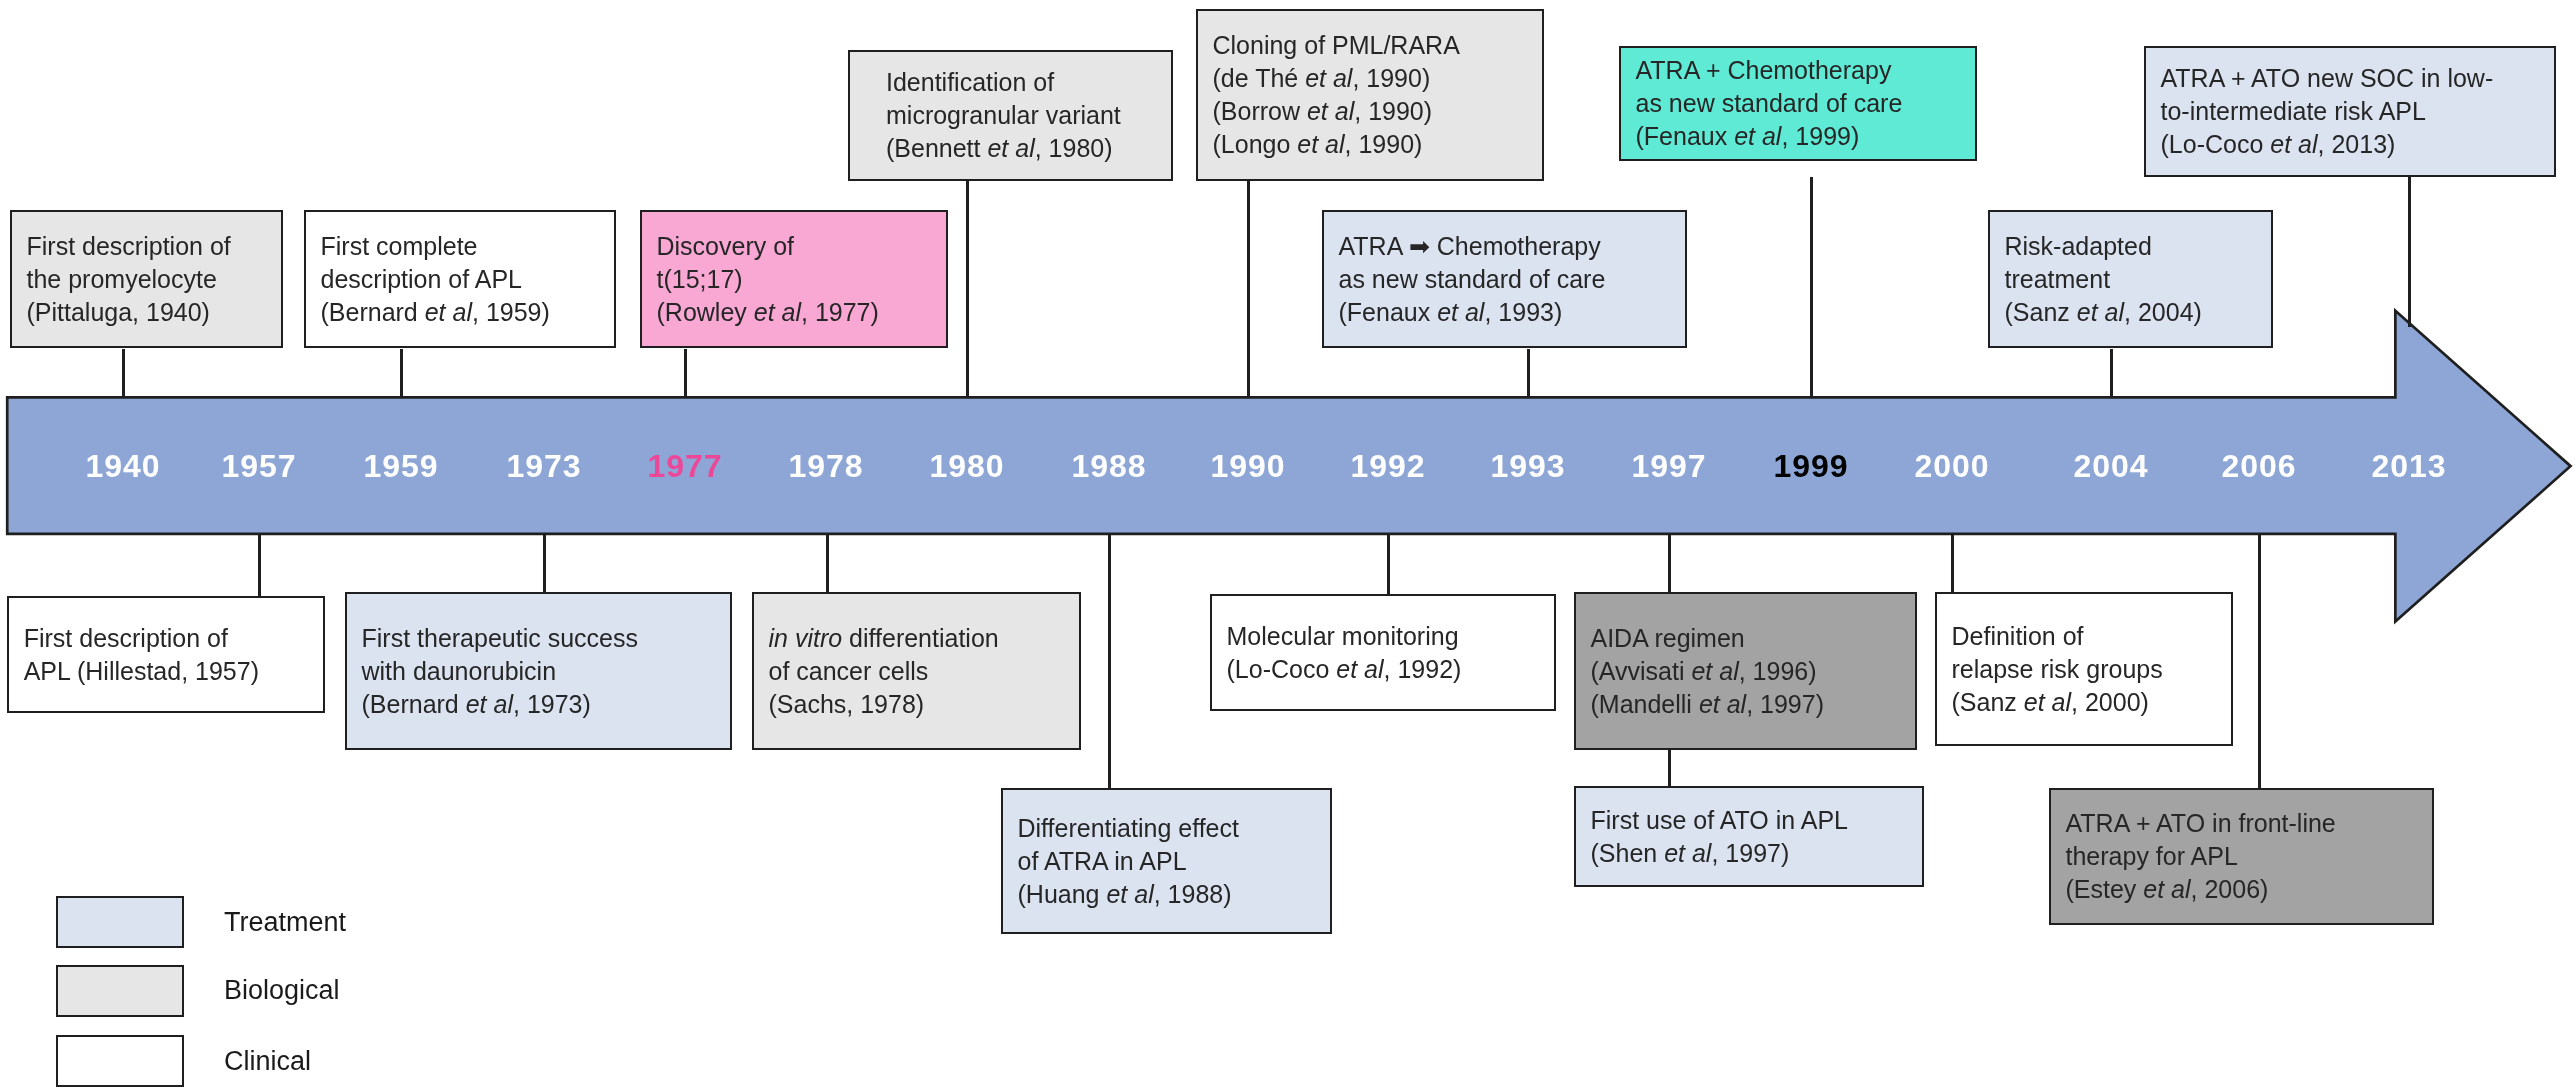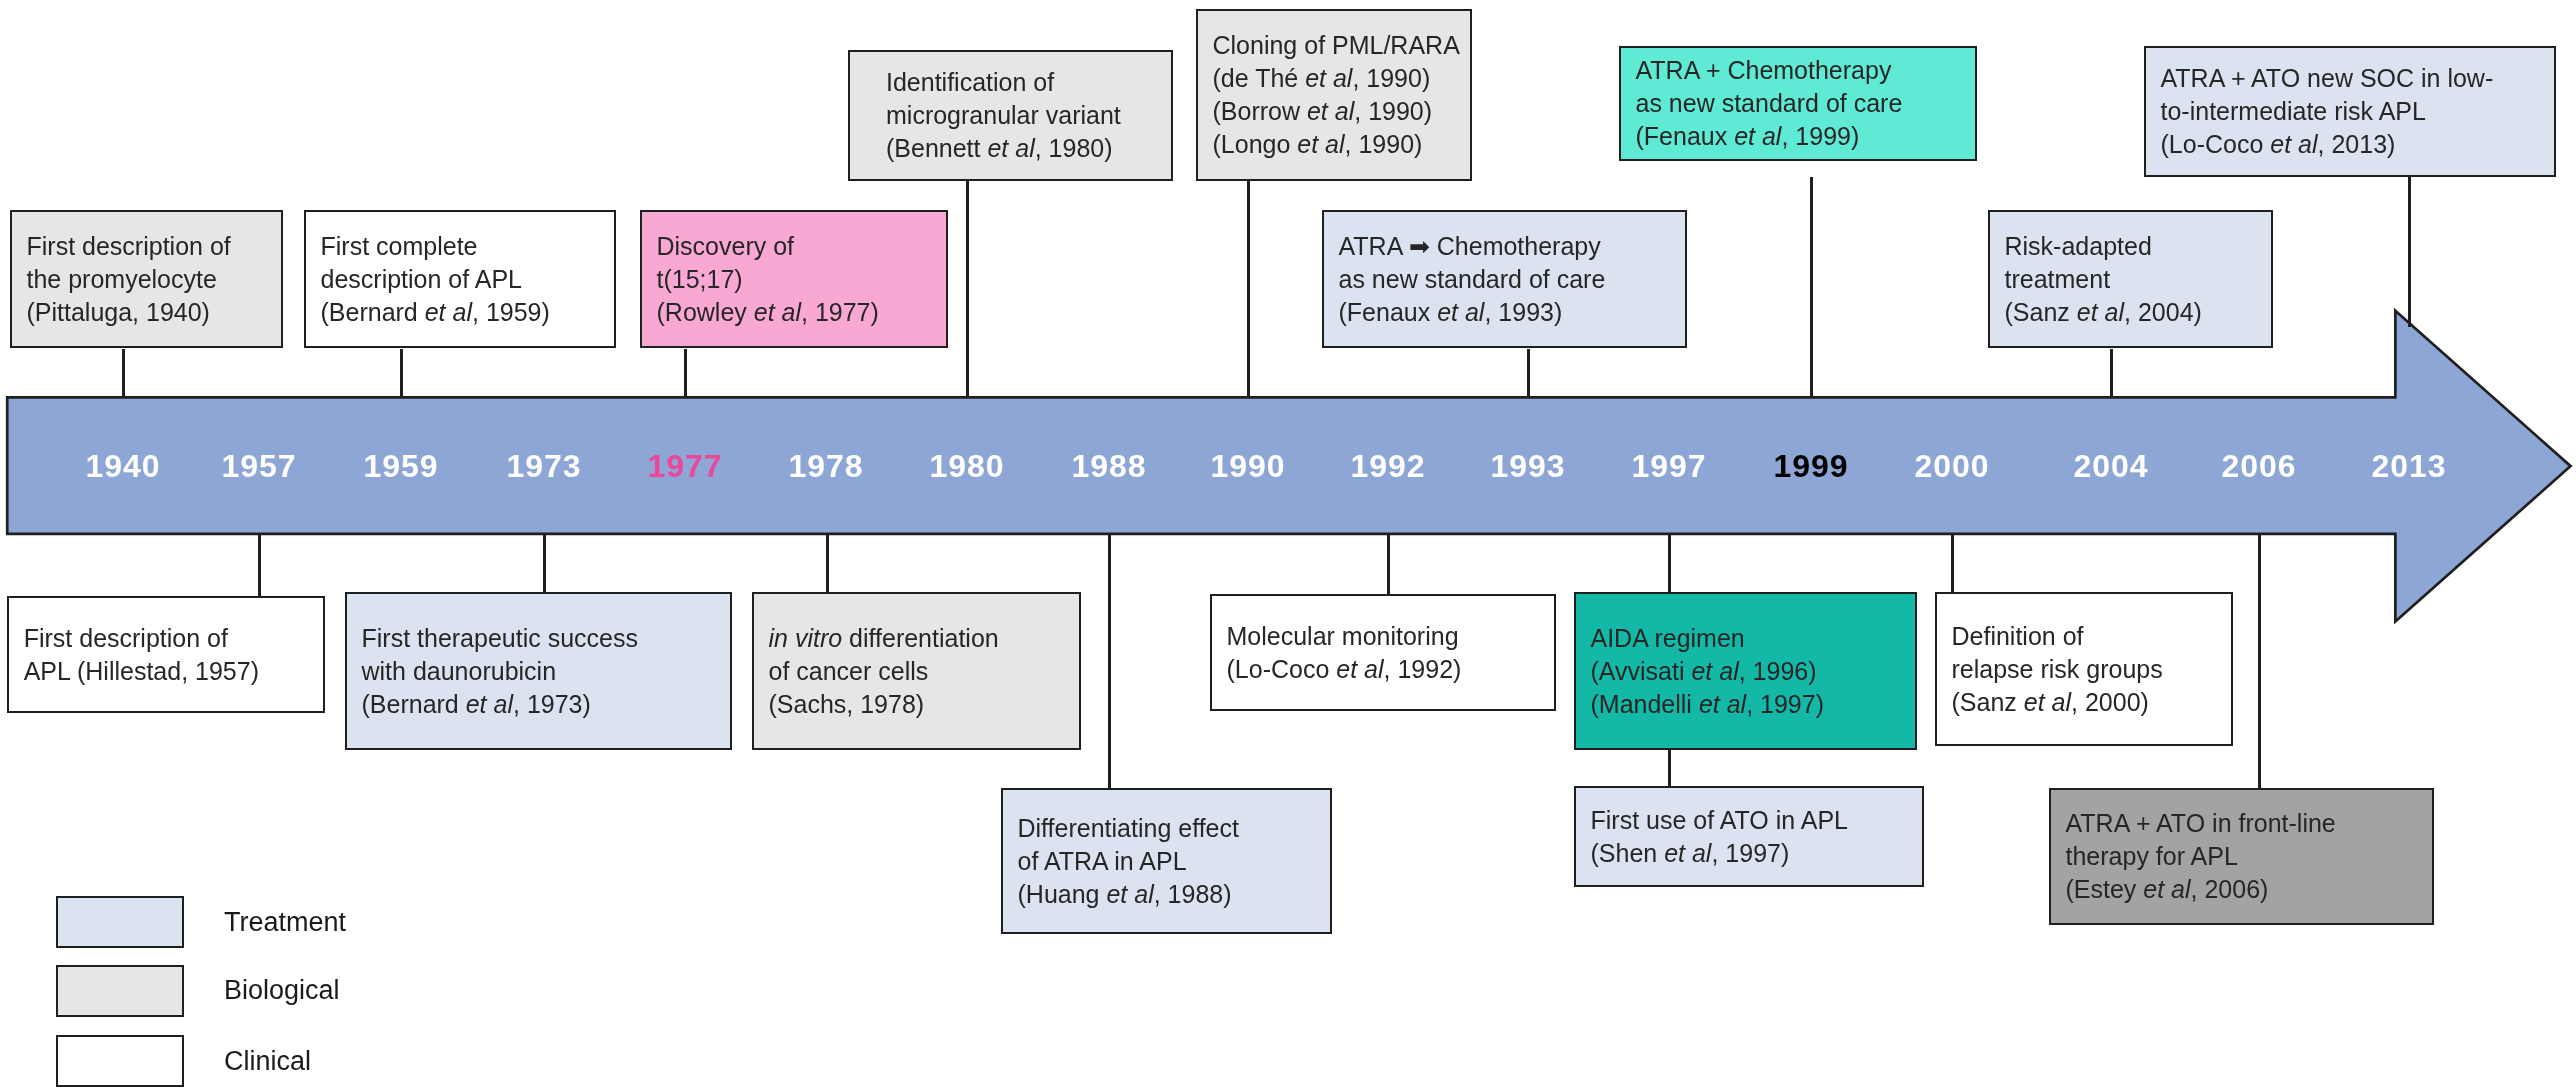--- a/index.html
+++ b/index.html
@@ -112,21 +112,21 @@
       <div class="event-box cat-biological" style="left: 640px; top: 210px; width: 308px; height: 138px; background: #f9a8d4;">
         <div>Discovery of</div>
         <div>t(15;17)</div>
         <div>(Rowley <i>et al</i>, 1977)</div>
       </div>
       <div class="event-box cat-biological" style="left: 848px; top: 50px; width: 325px; height: 131px; background: rgb(231, 230, 230); padding-left: 36px;">
         <div>Identification of</div>
         <div>microgranular variant</div>
         <div>(Bennett <i>et al</i>, 1980)</div>
       </div>
-      <div class="event-box cat-biological" style="left: 1196px; top: 9px; width: 276px; height: 172px; background: rgb(231, 230, 230);">
+      <div class="event-box cat-biological" style="left: 1196px; top: 9px; width: 348px; height: 172px; background: rgb(231, 230, 230);">
         <div>Cloning of PML/RARA</div>
         <div>(de Thé <i>et al</i>, 1990)</div>
         <div>(Borrow <i>et al</i>, 1990)</div>
         <div>(Longo <i>et al</i>, 1990)</div>
       </div>
       <div class="event-box cat-treatment" style="left: 1322px; top: 210px; width: 365px; height: 138px; background: rgb(219, 227, 241);">
         <div>ATRA ➡ Chemotherapy</div>
         <div>as new standard of care</div>
         <div>(Fenaux <i>et al</i>, 1993)</div>
       </div>
@@ -161,21 +161,21 @@
       </div>
       <div class="event-box cat-treatment" style="left: 1001px; top: 788px; width: 331px; height: 146px; background: rgb(219, 227, 241);">
         <div>Differentiating effect</div>
         <div>of ATRA in APL</div>
         <div>(Huang <i>et al</i>, 1988)</div>
       </div>
       <div class="event-box cat-clinical" style="left: 1210px; top: 594px; width: 346px; height: 117px; background: rgb(255, 255, 255);">
         <div>Molecular monitoring</div>
         <div>(Lo-Coco <i>et al</i>, 1992)</div>
       </div>
-      <div class="event-box cat-treatment" style="left: 1574px; top: 592px; width: 343px; height: 158px; background: #14b8a6;">
+      <div class="event-box cat-treatment" style="left: 1574px; top: 592px; width: 343px; height: 158px; background: #a3a3a3;">
         <div>AIDA regimen</div>
         <div>(Avvisati <i>et al</i>, 1996)</div>
         <div>(Mandelli <i>et al</i>, 1997)</div>
       </div>
       <div class="event-box cat-treatment" style="left: 1574px; top: 786px; width: 350px; height: 101px; background: rgb(219, 227, 241);">
         <div>First use of ATO in APL</div>
         <div>(Shen <i>et al</i>, 1997)</div>
       </div>
       <div class="event-box cat-clinical" style="left: 1935px; top: 592px; width: 298px; height: 154px; background: rgb(255, 255, 255);">
         <div>Definition of</div>

